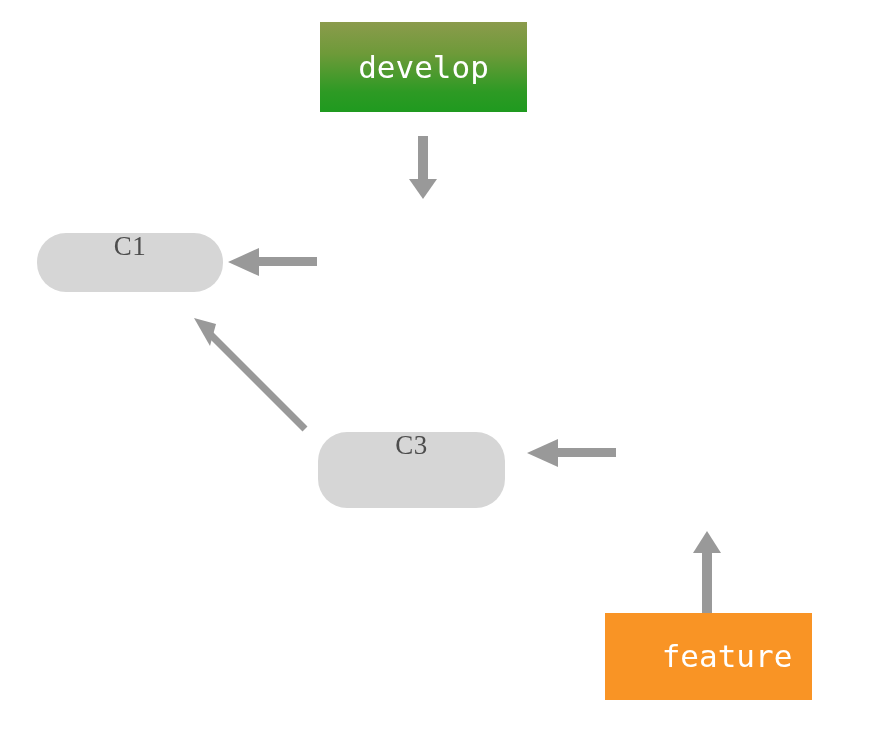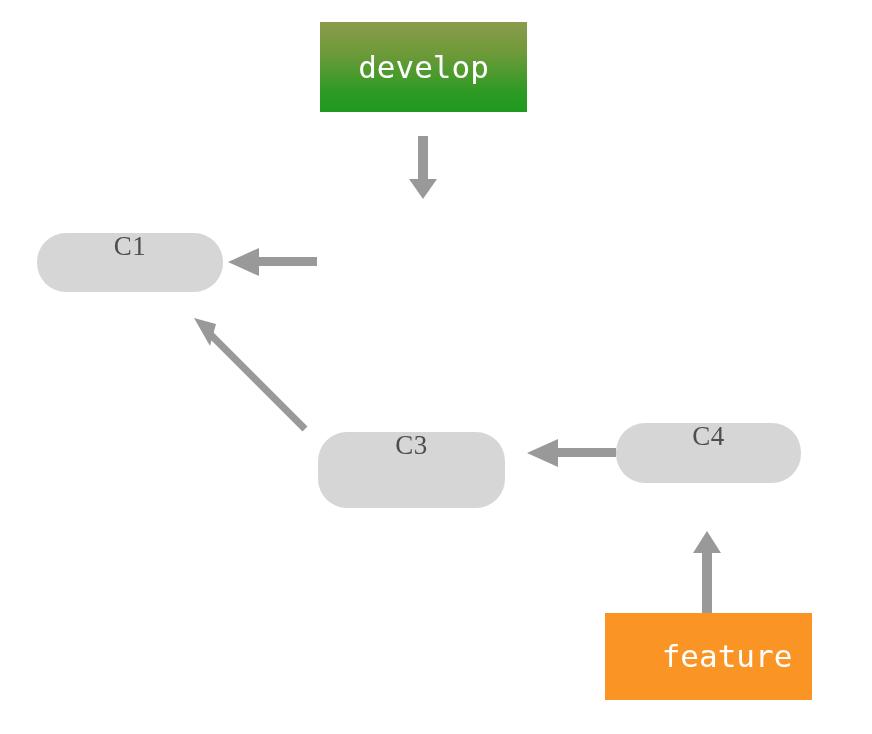--- a/index.html
+++ b/index.html
@@ -96,21 +96,18 @@
 
   <div class="commit-node" style="left:37px; top:233px; width:186px; height:59px;">
     <span>C1</span>
   </div>
 
 
   <div class="commit-node" style="left:318px; top:423px; width:187px; height:76px;margin-top:9px;">
     <span>C3</span>
   </div>
 
-  <div class="commit-node" style="left:616px; top:423px; width:185px; height:60px;">
-    <span>C4</span>
-  </div>
 
   <div class="branch-label feature-style" style="left:605px; top:613px; width:207px; height:87px;">
     <span>feature</span>
   </div>
 
 </div>
 
 </body></html>

